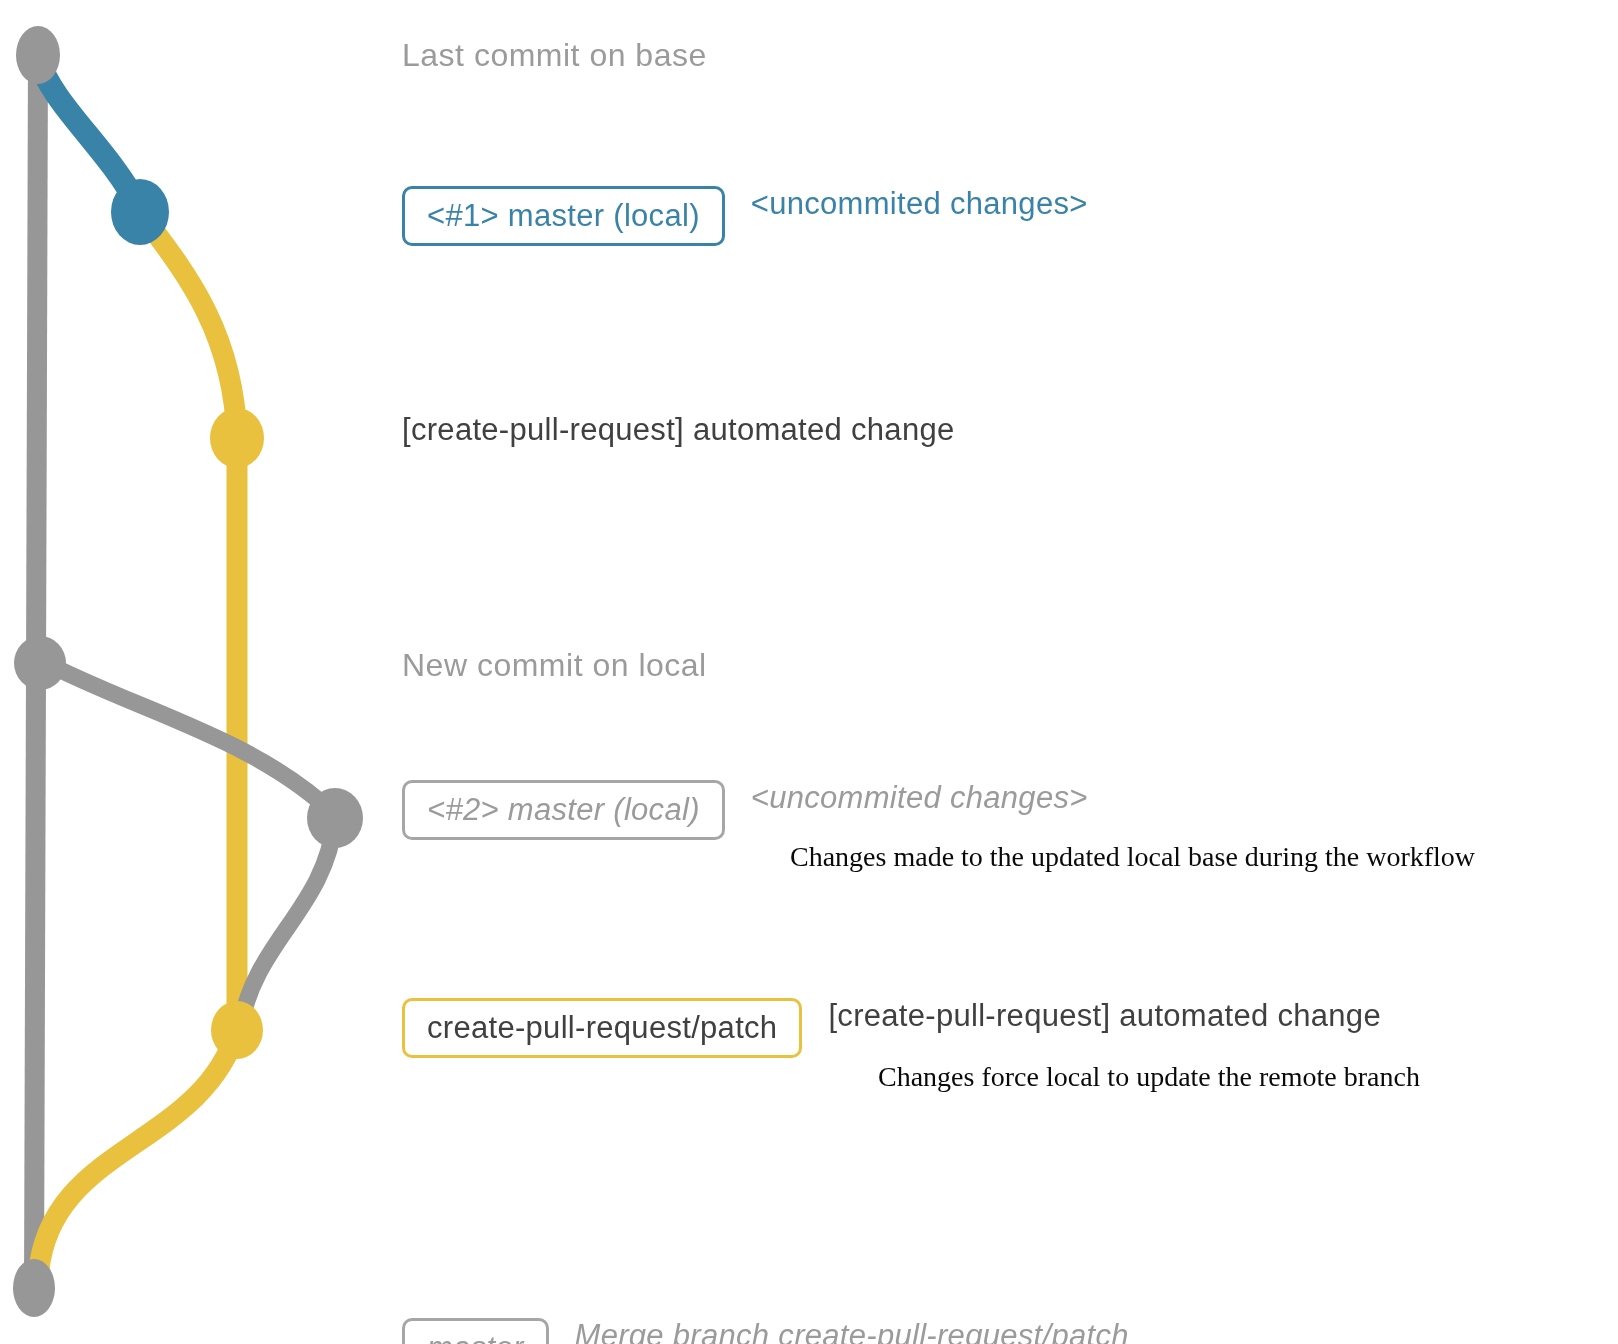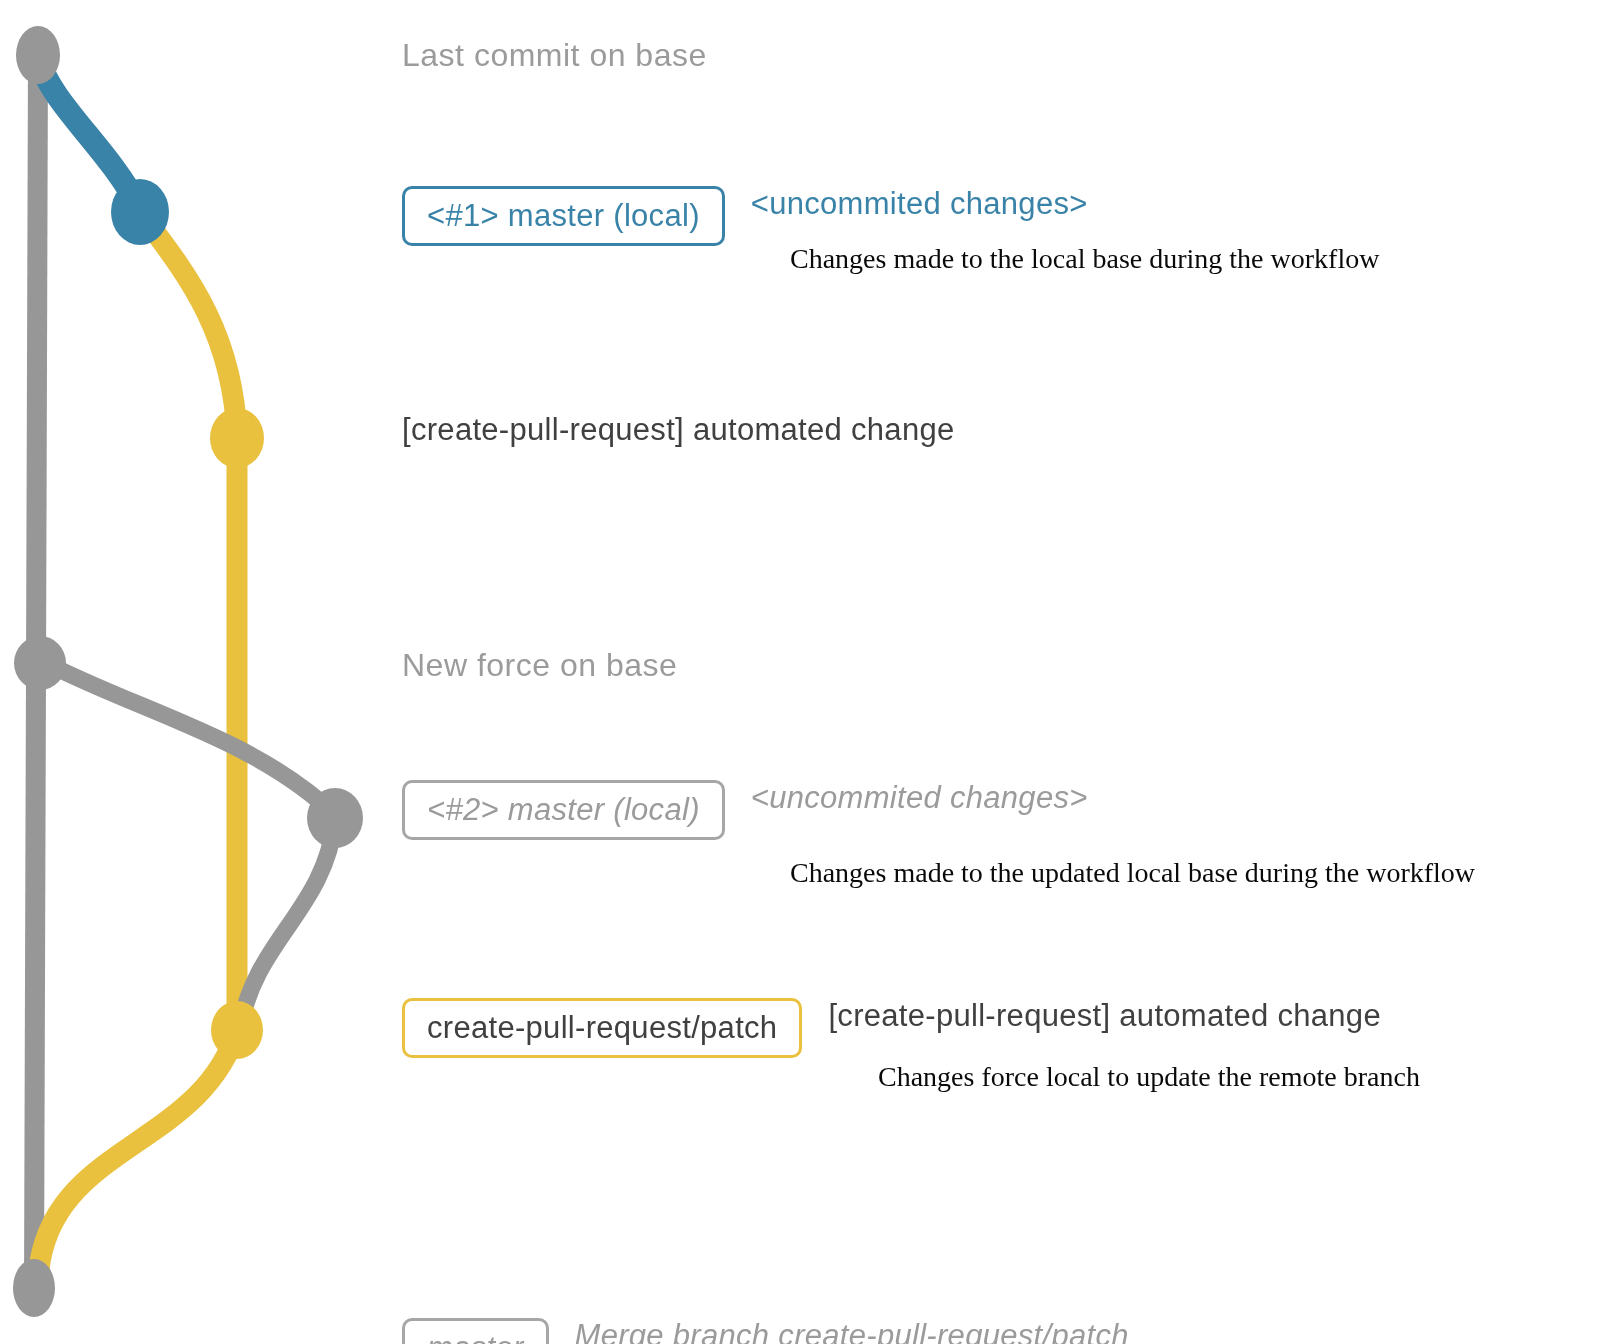--- a/index.html
+++ b/index.html
@@ -53,35 +53,34 @@
   </svg>
 
   <div class="row" style="left:402px;top:55px;">
     <span class="label">Last commit on base</span>
   </div>
 
   <div class="row" style="left:402px;top:216px;">
     <span class="tag c-blue">&lt;#1&gt; master (local)</span>
     <span class="msg c-blue">&lt;uncommited changes&gt;</span>
   </div>
-  <div class="desc" style="left:790px;top:259px;">Changes made to the local base during the workflow</div>
 
   <div class="row" style="left:402px;top:430px;">
     <span class="msg c-yellow">[create-pull-request] automated change</span>
   </div>
 
   <div class="row" style="left:402px;top:665px;">
-    <span class="label">New force on base</span>
+    <span class="label">New commit on local</span>
   </div>
 
   <div class="row" style="left:402px;top:810px;">
     <span class="tag c-gray">&lt;#2&gt; master (local)</span>
     <span class="msg c-gray">&lt;uncommited changes&gt;</span>
   </div>
-  <div class="desc" style="left:790px;top:857px;margin-top:16px;">Changes made to the updated local base during the workflow</div>
+  <div class="desc" style="left:790px;top:857px;">Changes made to the updated local base during the workflow</div>
 
   <div class="row" style="left:402px;top:1028px;">
     <span class="tag c-yellow">create-pull-request/patch</span>
     <span class="msg c-yellow">[create-pull-request] automated change</span>
   </div>
   <div class="desc" style="left:878px;top:1077px;">Changes force local to update the remote branch</div>
 
   <div class="row" style="left:402px;top:1348px;">
     <span class="tag c-gray">master</span>
     <span class="msg c-gray">Merge branch create-pull-request/patch</span>

